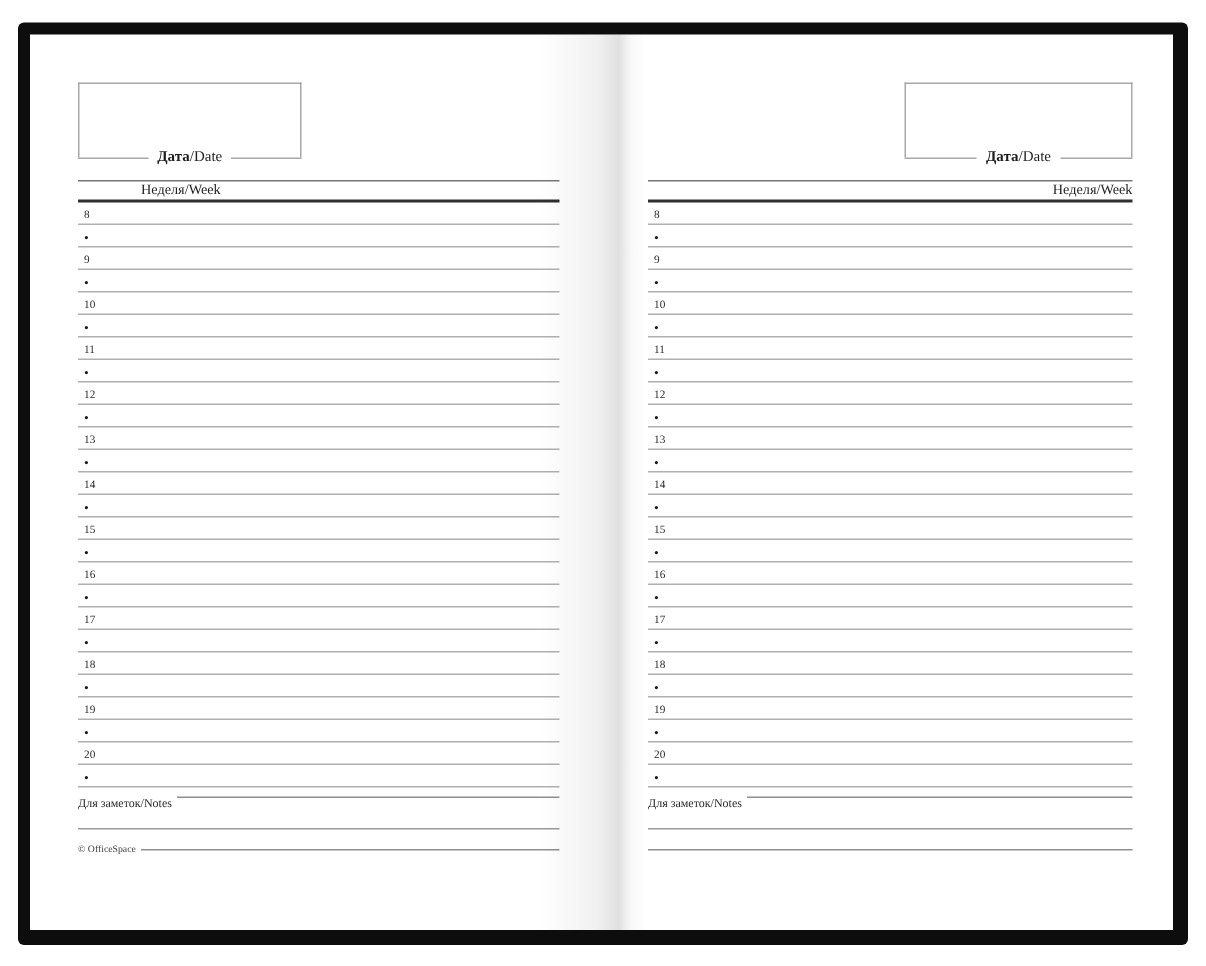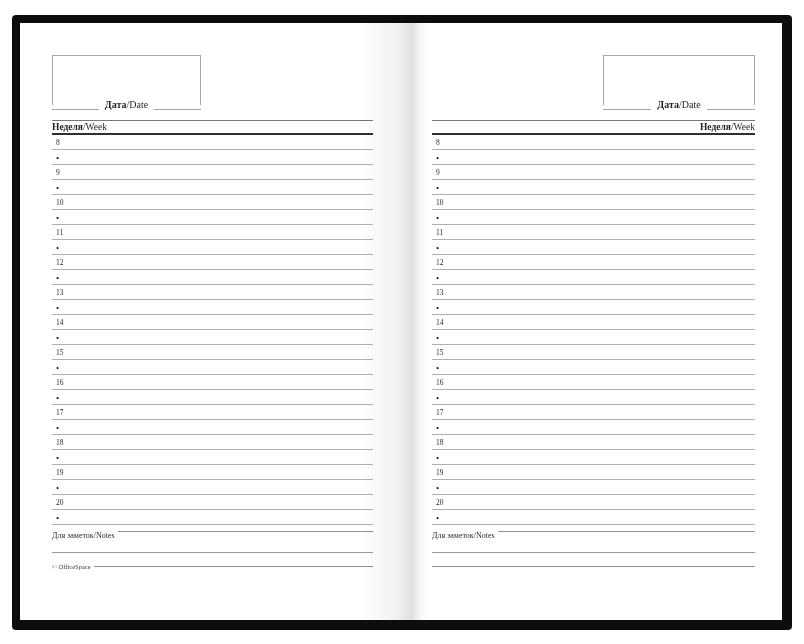--- a/index.html
+++ b/index.html
@@ -35,37 +35,37 @@
   
   .datebox-wrap{margin-top:32px;width:149px;}
   .page.right .datebox-wrap{width:152px;margin-left:auto;}
   .datebox{
     position:relative;height:50px;box-sizing:border-box;
     border:1px solid #a8a8a8;border-bottom:none;
   }
   .datebox-bottom{
     position:absolute;left:-1px;right:-1px;bottom:0;
     transform:translateY(50%);
-    display:flex;align-items:flex-end;
+    display:flex;align-items:center;
   }
   .seg{flex:1;height:1px;background:#a8a8a8;}
   .date-label{
     padding:0 6px;font-size:10px;line-height:10px;white-space:nowrap;color:#1f1f1f;
   }
   .date-label b{font-weight:bold;}
 
   
   .week-header{
     margin-top:15px;height:15px;box-sizing:border-box;
     border-top:1px solid #777777;border-bottom:2px solid #2f2f2f;
     display:flex;align-items:center;
   }
   .page.right .week-header{justify-content:flex-end;}
   .week-label{font-size:9.5px;line-height:10px;white-space:nowrap;}
-  .week-label b{font-weight:bold;}
+  .week-label b{font-weight:normal;margin-left:42px;}
 
   
   .grid{width:100%;}
   .grid .row{
     height:15px;box-sizing:border-box;border-bottom:1px solid #b0b0b0;
     display:flex;align-items:flex-end;padding-left:4px;
   }
   .grid .hour{font-size:7.5px;line-height:7px;padding-bottom:3px;color:#2a2a2a;}
   .grid .bullet{font-size:9px;line-height:6px;padding-bottom:3px;color:#161616;}
 

